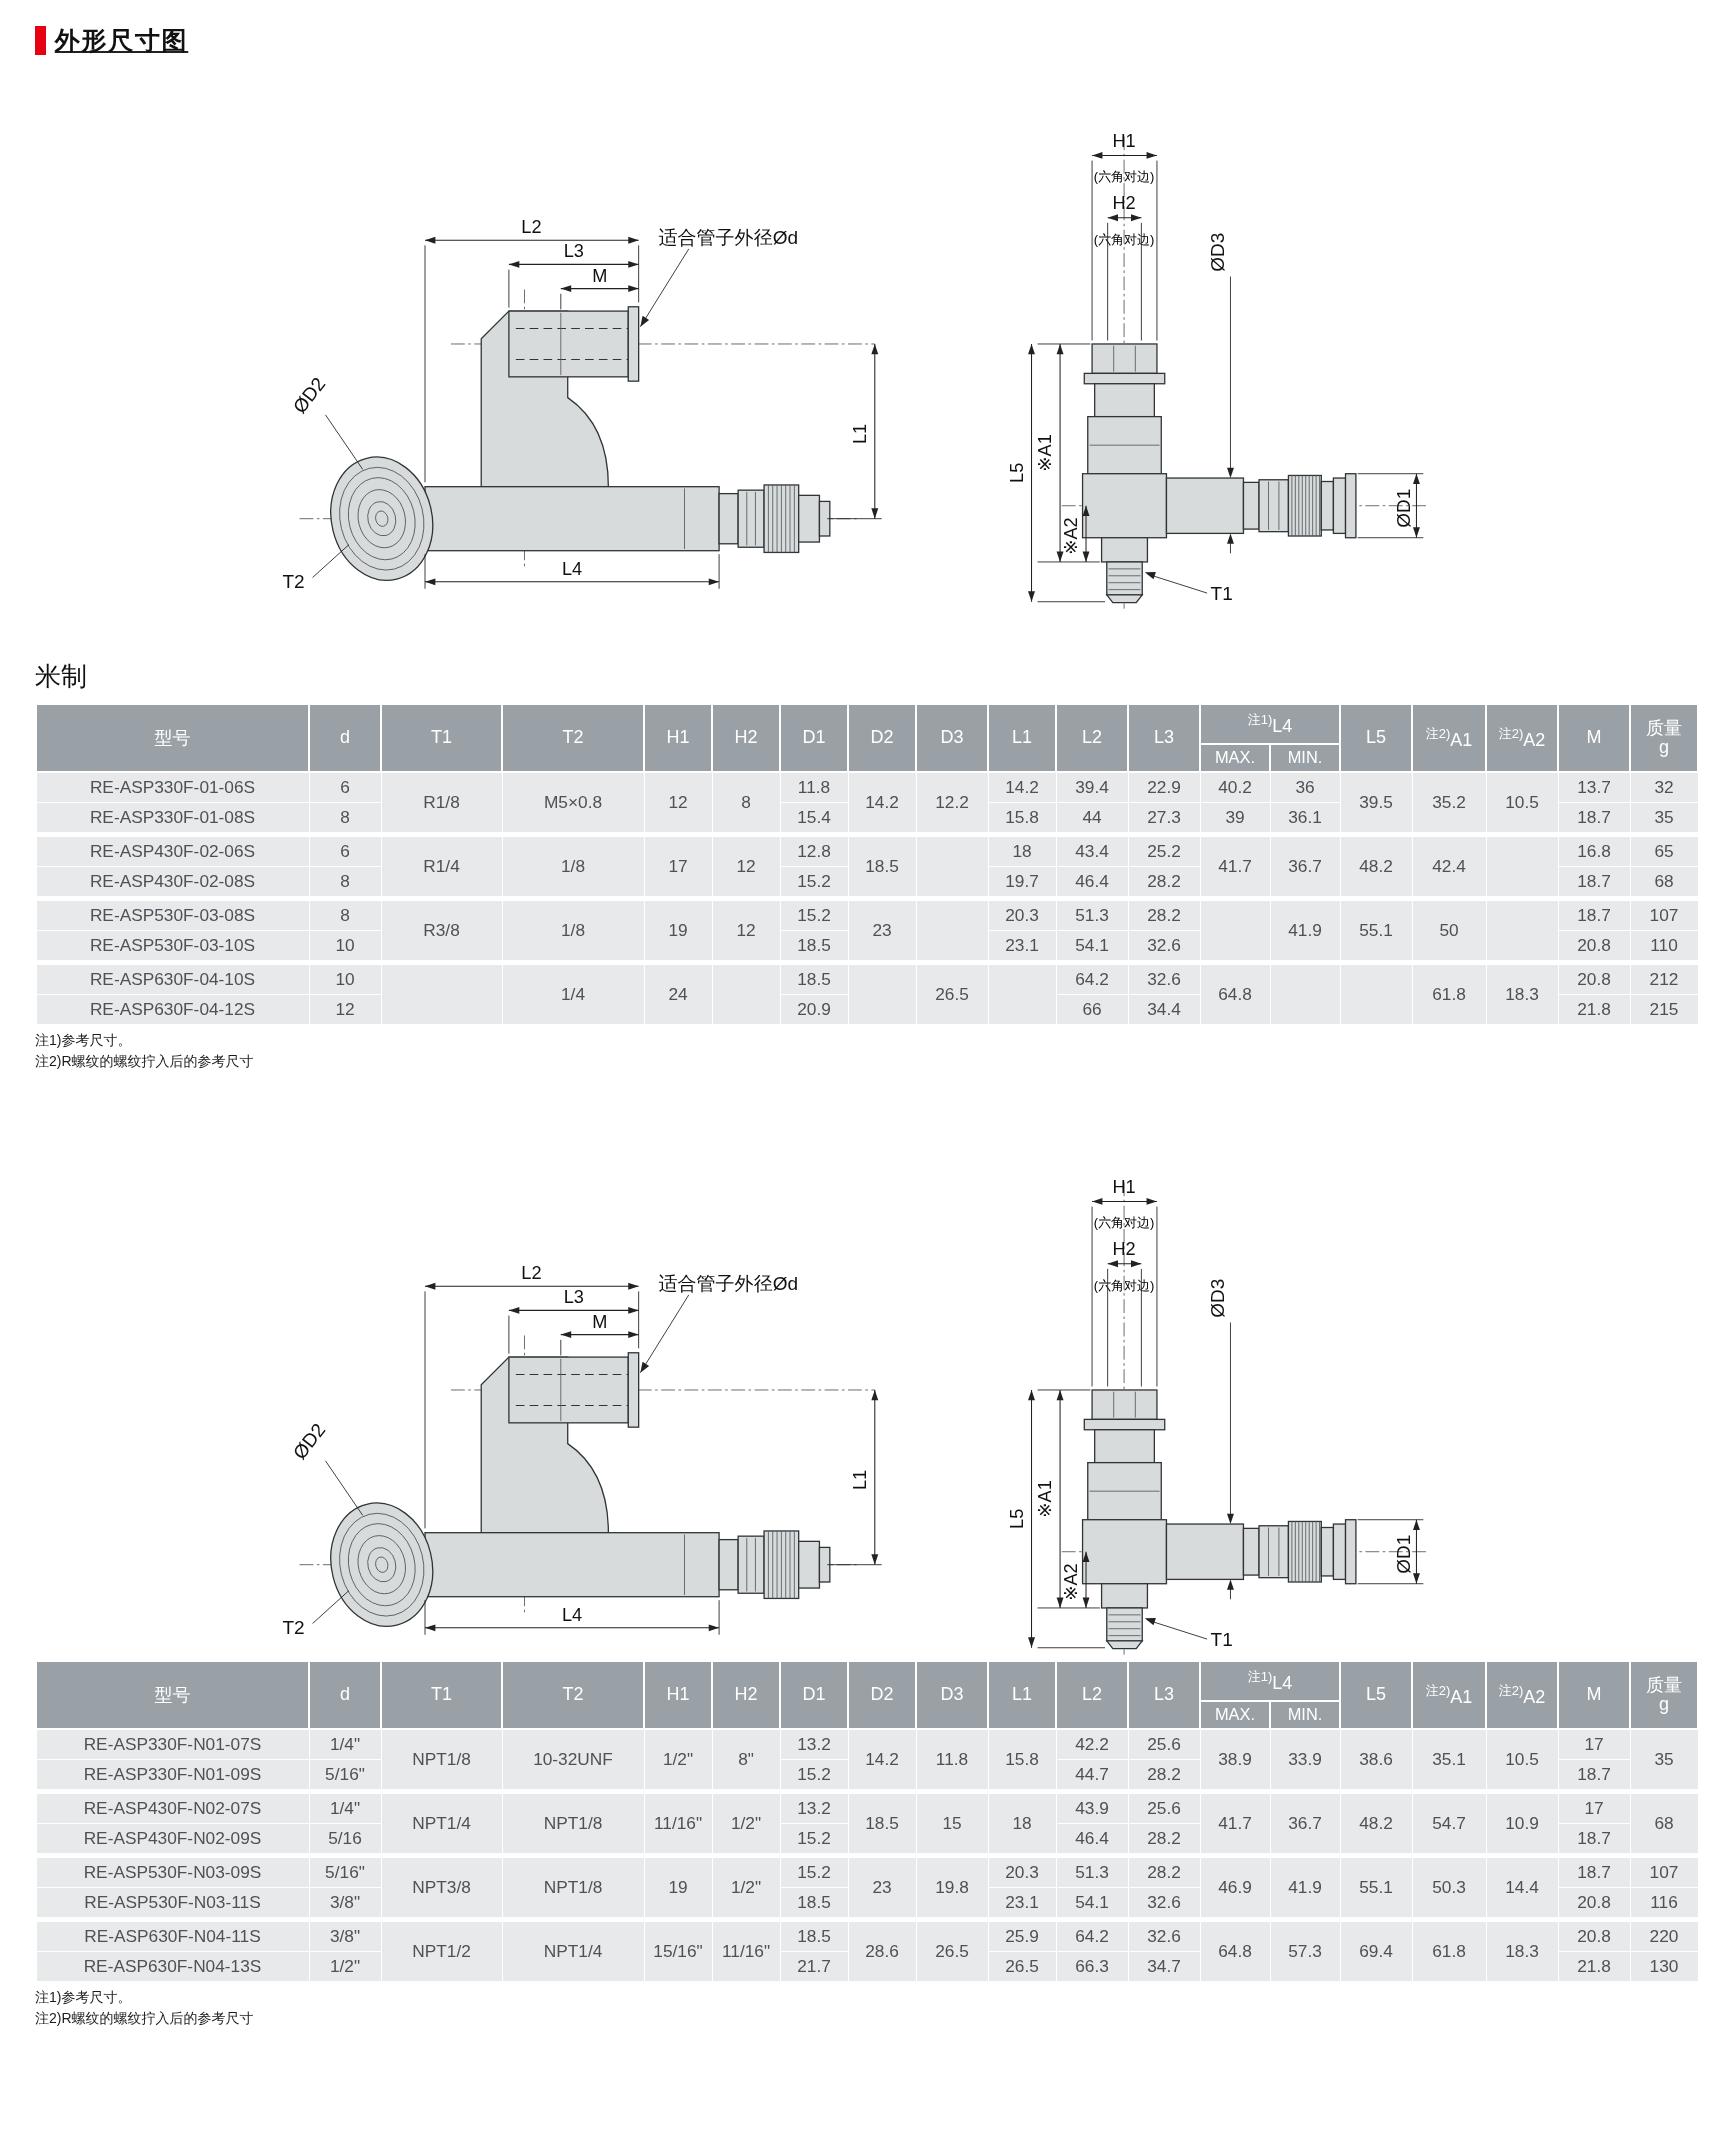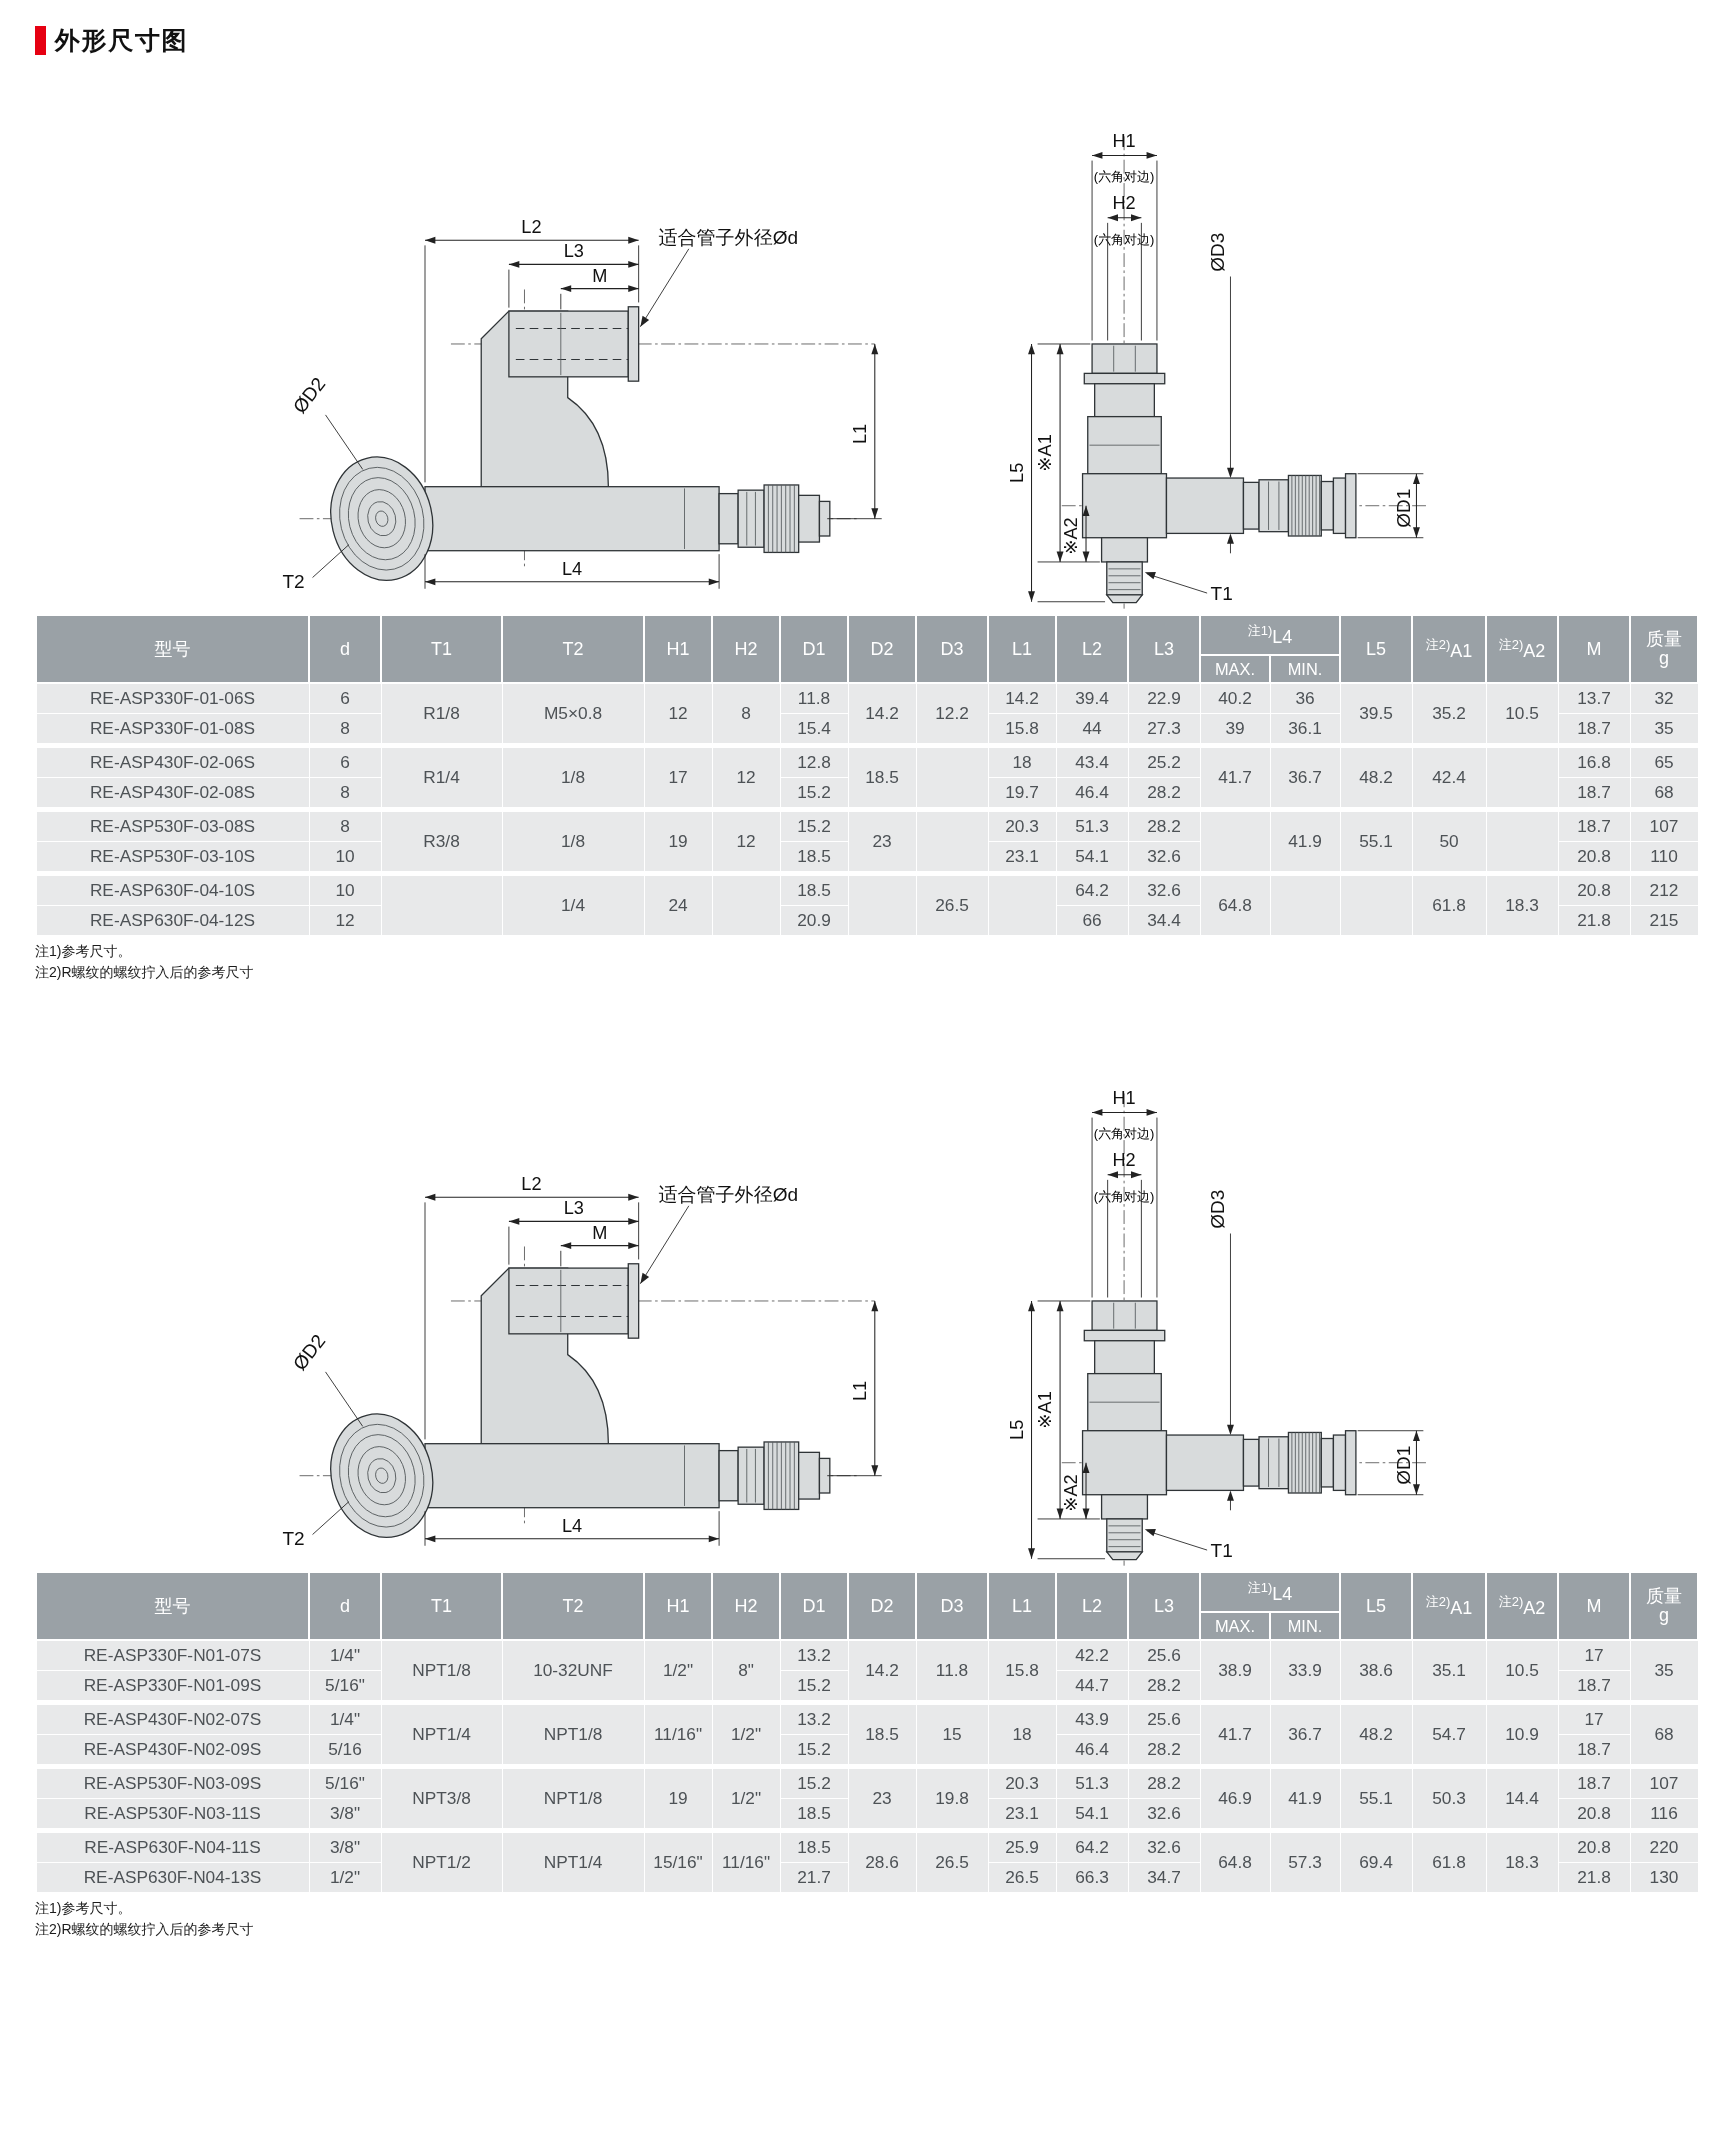--- a/index.html
+++ b/index.html
@@ -4,21 +4,21 @@
 <style>
   :root{
     --accent:#e60012;
     --header-bg:#9aa1a6;
     --cell-bg:#e8e9ea;
     --cell-text:#4d5256;
   }
   html,body{margin:0;padding:0;background:#fff;}
   body{width:1729px;font-family:"Liberation Sans","DejaVu Sans",sans-serif;color:#222;}
   .page{padding:24px 35px 35px;}
-  .doc-title{display:flex;align-items:center;gap:8.6px;}
+  .doc-title{display:flex;align-items:center;gap:8.6px;text-decoration:underline;}
   .title-bar{width:11.2px;height:29px;background:var(--accent);}
   .doc-title h1{font-size:25px;margin:0;font-weight:bold;color:#111;letter-spacing:1.7px;}
   .drawings{display:flex;justify-content:center;align-items:flex-start;gap:14px;margin-top:55px;}
   .drawings.second{margin-top:86px;}
   .section-title{font-size:26px;color:#111;margin:45px 0 8.6px;font-weight:normal;}
   table.dim-table{border-collapse:collapse;width:1660px;table-layout:fixed;}
   table.dim-table th{background:var(--header-bg);color:#fff;font-weight:normal;font-size:18px;border:2.6px solid #fff;padding:0 1.7px;}
   table.dim-table thead tr.h1 th{height:38px;}
   table.dim-table thead tr.h2 th{height:26px;font-size:16.4px;}
   table.dim-table td{background:var(--cell-bg);color:var(--cell-text);font-size:17.3px;text-align:center;vertical-align:middle;border:1.7px solid #fff;height:29px;padding:0 1.7px;overflow:hidden;white-space:nowrap;}
@@ -203,20 +203,21 @@
       <line class="thin" x1="462" y1="418" x2="538" y2="418"></line>
       <line class="thin" x1="462" y1="492" x2="538" y2="492"></line>
       <text class="dimlabel big" transform="translate(522,458) rotate(-90)" text-anchor="middle">ØD1</text>
 
       <text class="dimlabel big" x="292" y="564" text-anchor="start">T1</text>
       <line class="thin" x1="288" y1="556" x2="219" y2="534"></line>
       <polygon class="dimfill" points="216,532 226,540.1 228.8,531.5"></polygon>
     </svg>
   </div>
 
+  <div class="section-title">米制</div>
 
   <table class="dim-table">
     <colgroup>
       <col style="width:273px">
         <col style="width:72px">
         <col style="width:121px">
         <col style="width:142px">
       <col style="width:68px">
         <col style="width:68px">
         <col style="width:68px">

